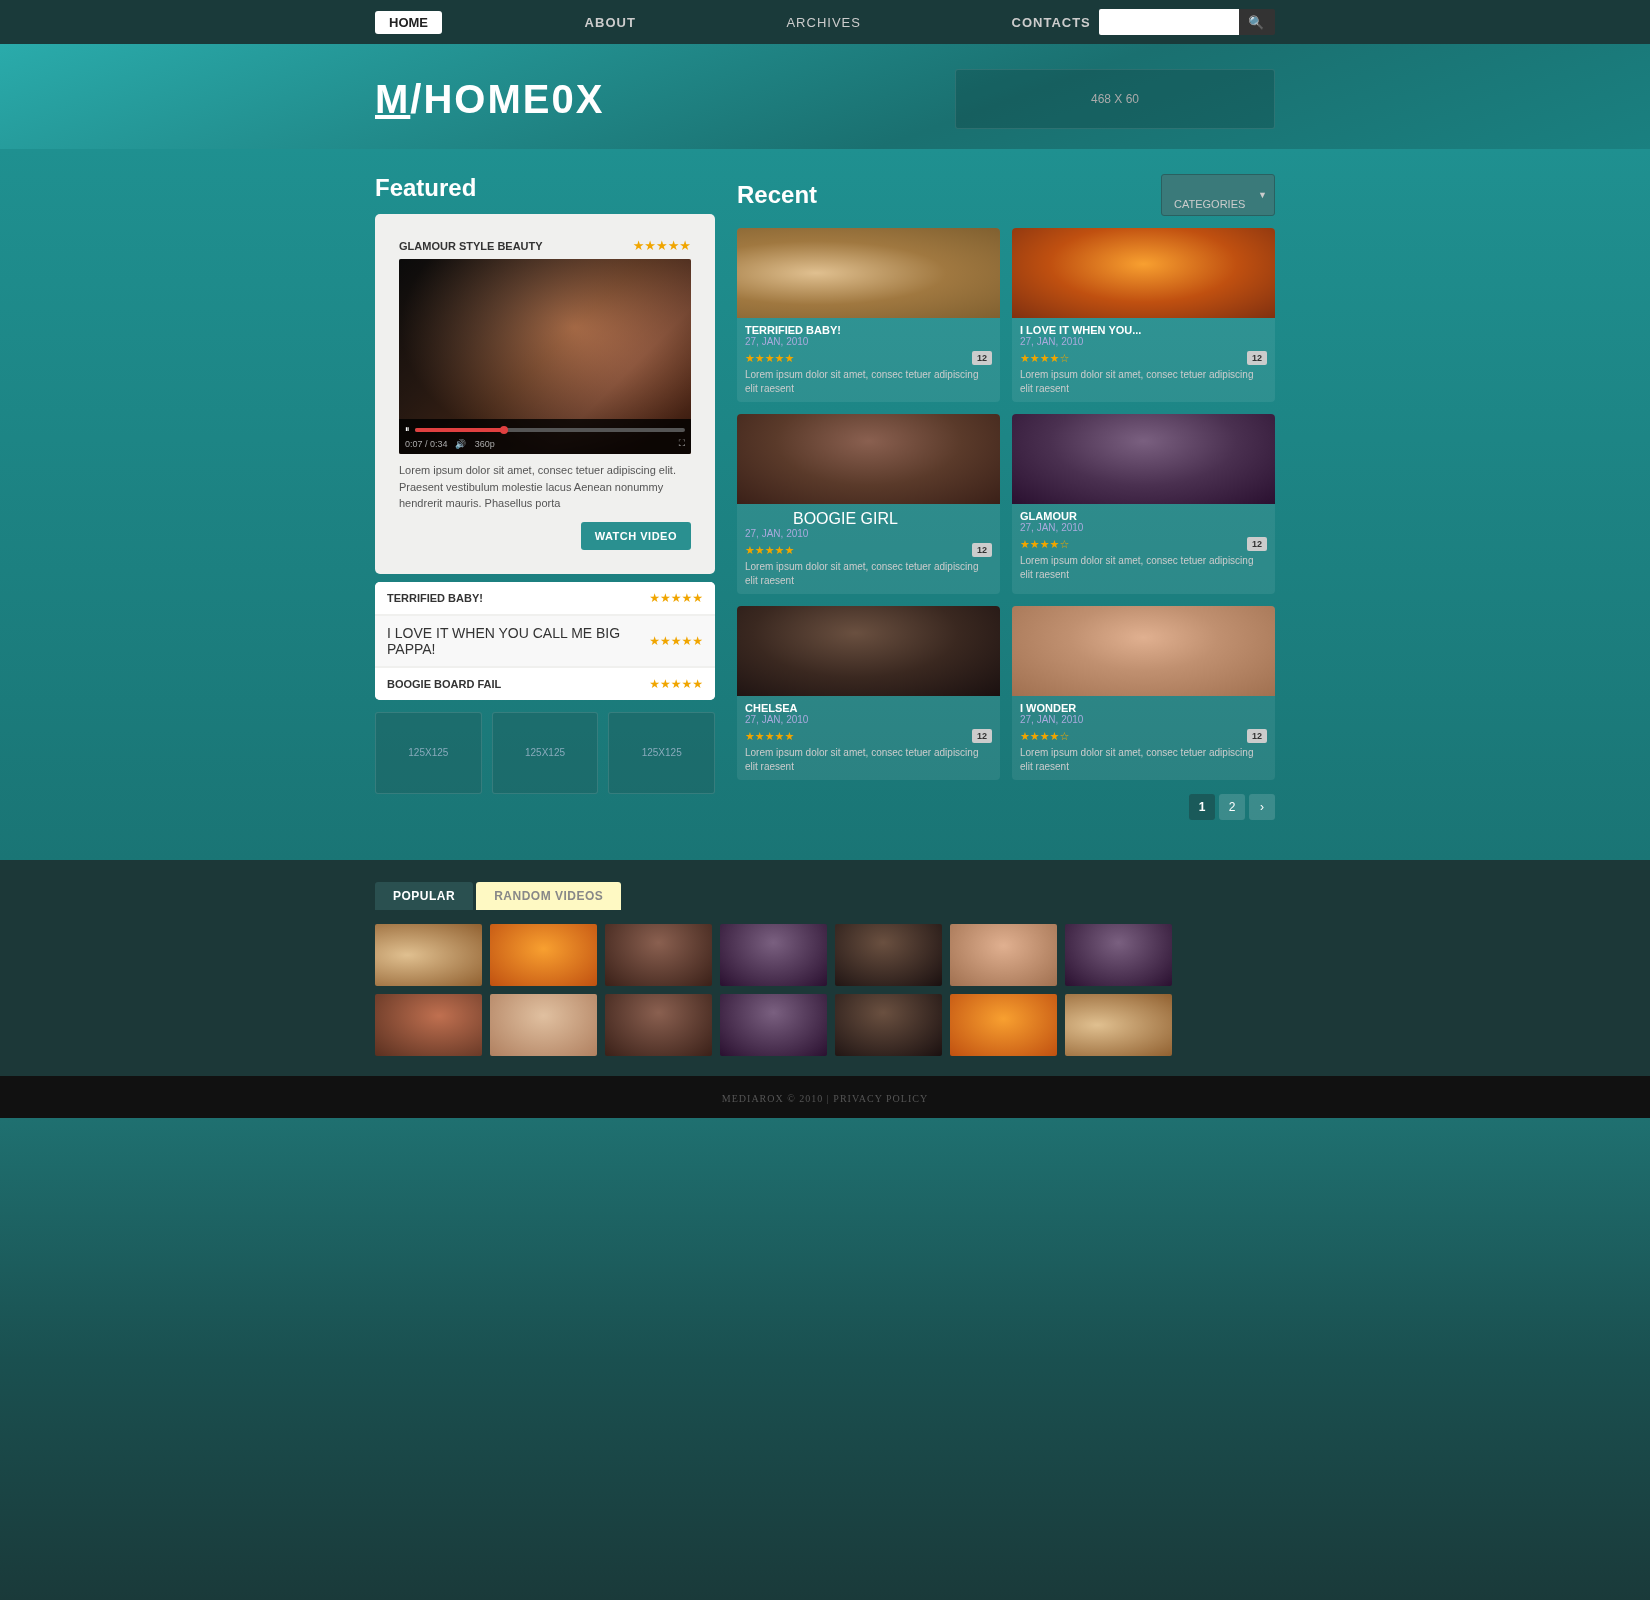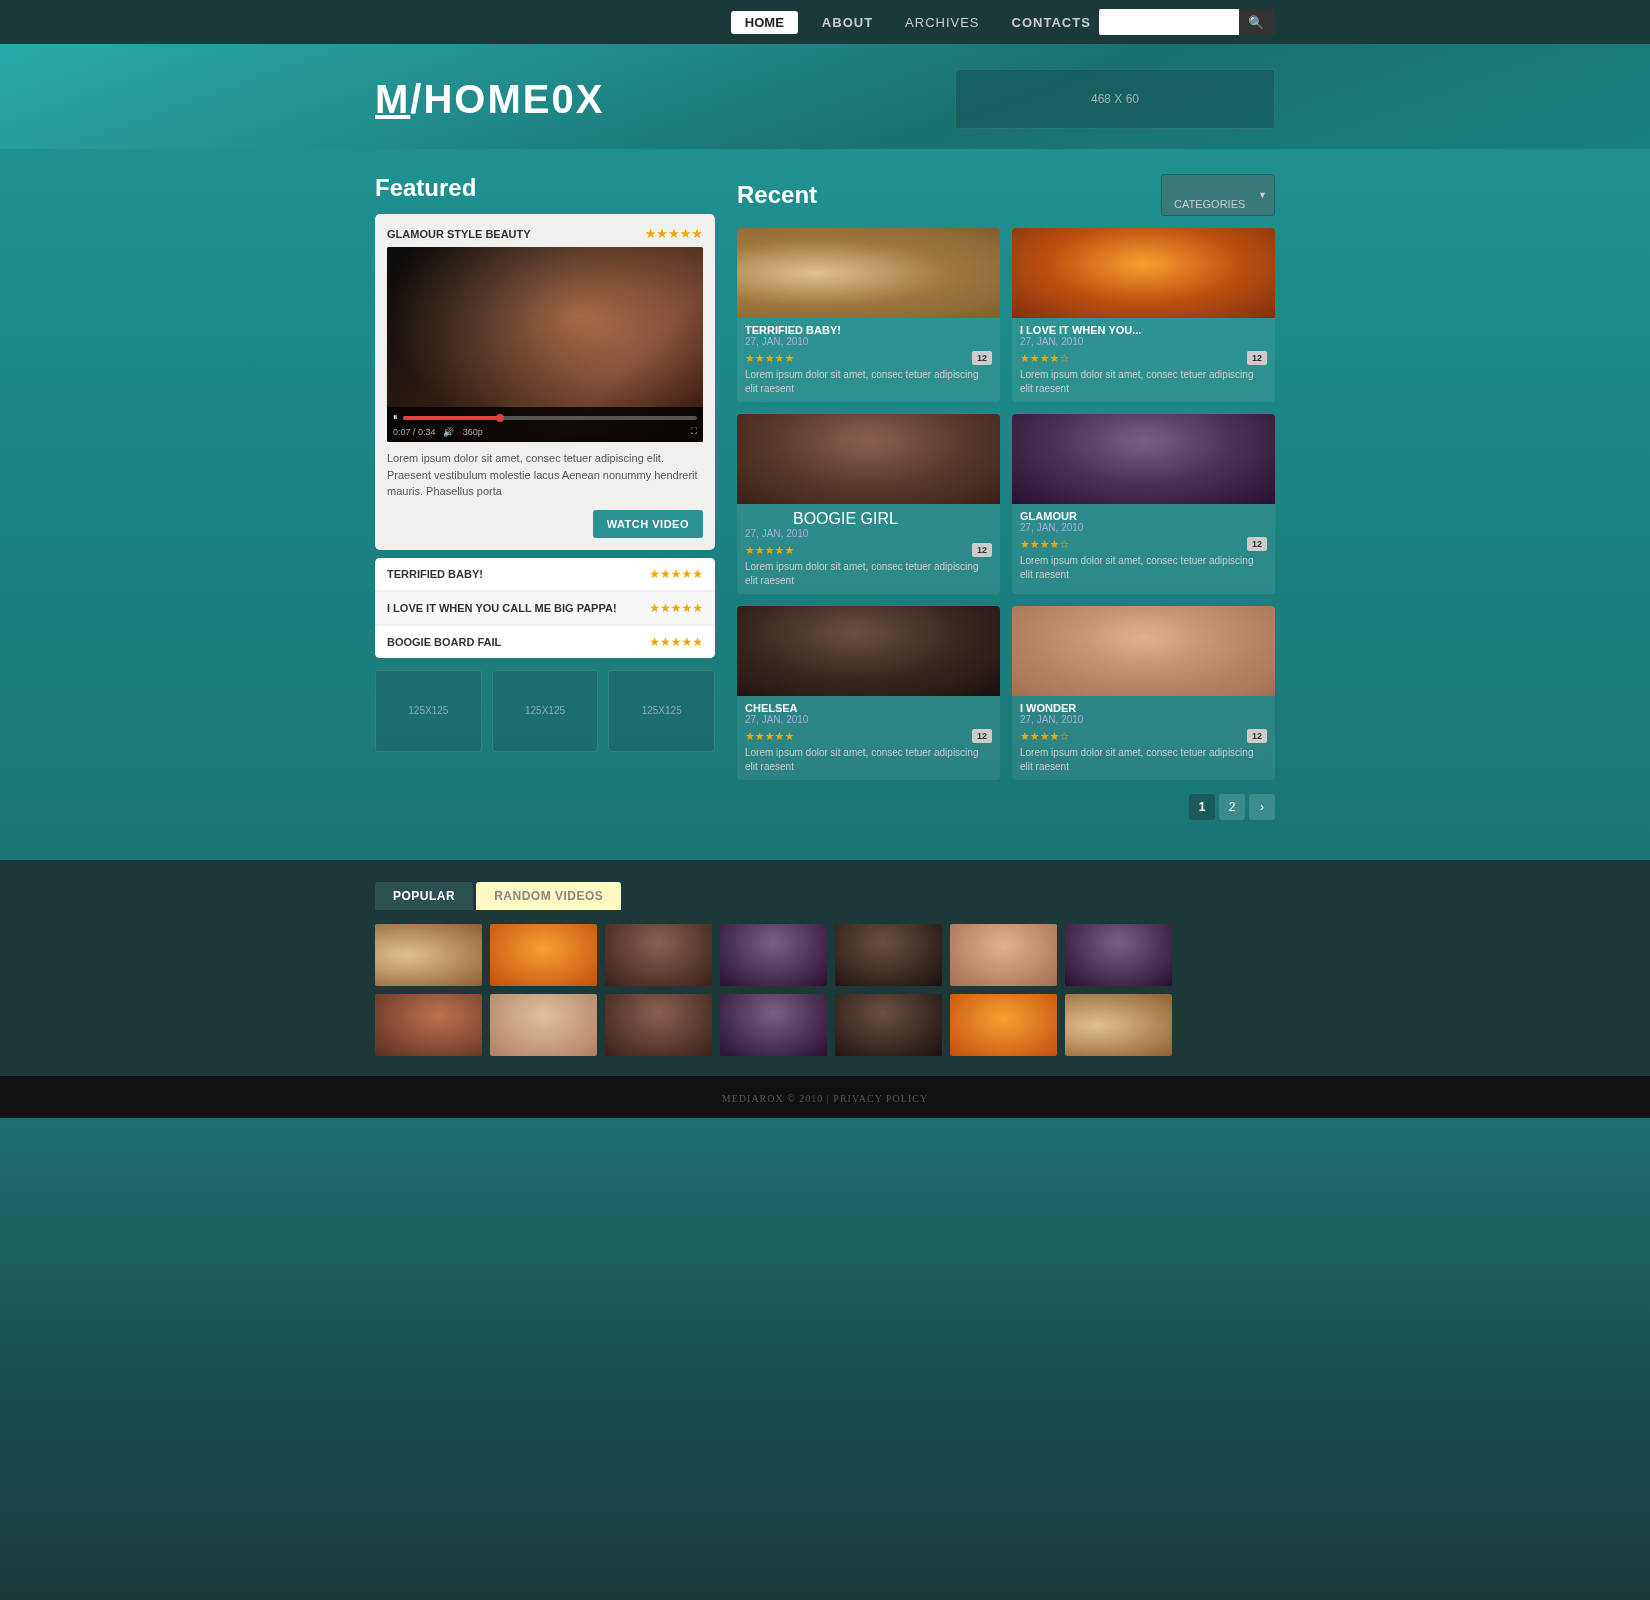--- a/index.html
+++ b/index.html
@@ -13,21 +13,21 @@
 
     .clearfix::after { content: ''; display: block; clear: both; }
   </style>
 </head>
 <body>
 
 <div class="page-wrapper">
 
   <div style="background:#1a3a3a; height:44px; display:flex; align-items:center;">
     <div style="width:1650px; margin:0 auto; display:flex; align-items:center; padding:0 375px;">
-      <div style="display:flex; gap:16px; flex:1; justify-content:flex-end;">
+      <div style="display:flex; gap:30px; flex:1; justify-content:space-between;">
         <div style="background:#fff; color:#222; padding:4px 14px; border-radius:3px; font-size:13px; font-weight:bold; cursor:pointer;">
           <span>HOME</span>
         </div>
         <div style="color:#ccc; font-size:13px; font-weight:bold; cursor:pointer; padding:4px 8px; text-transform:uppercase; letter-spacing:1px;">
           <span>ABOUT</span>
         </div>
         <div style="color:#ccc; font-size:13px; font-weight:normal; cursor:pointer; padding:4px 8px; text-transform:uppercase; letter-spacing:1px;">
           <span>ARCHIVES</span>
         </div>
         <div style="color:#ccc; font-size:13px; font-weight:bold; cursor:pointer; padding:4px 8px; text-transform:uppercase; letter-spacing:1px;">
@@ -51,21 +51,21 @@
       </div>
     </div>
   </div>
 
   <div style="background: linear-gradient(180deg, #1f9090 0%, #1a7575 100%); padding:25px 0 40px; min-height:600px;">
     <div style="width:900px; margin:0 auto; display:flex; gap:22px;">
 
       <div style="flex:0 0 340px;">
         <h2 style="color:#fff; font-size:24px; font-weight:bold; margin-bottom:12px;">Featured</h2>
 
-        <div style="background:#f0f0ee; border-radius:5px; padding:12px; margin-bottom:8px;">
+        <div style="background:#f0f0ee; border-radius:5px; padding:24px; margin-bottom:8px;">
           <div style="display:flex; justify-content:space-between; align-items:center; margin-bottom:6px;">
             <span style="font-size:11px; font-weight:bold; color:#333; text-transform:uppercase;">GLAMOUR STYLE BEAUTY</span>
             <span style="color:#f0a500; font-size:13px;">★★★★★</span>
           </div>
 
           <div style="position:relative; width:100%; height:195px; background:#2a2a2a; border-radius:2px; overflow:hidden;">
 
             <div style="width:100%; height:100%; background: linear-gradient(135deg, #1a1a1a 0%, #5a3a2a 30%, #8a5030 50%, #c07050 70%, #9a4a2a 90%);"></div>
 
             <div style="position:absolute; inset:0; background:radial-gradient(ellipse at 60% 35%, rgba(200,140,100,0.4) 0%, rgba(0,0,0,0.6) 70%);"></div>
@@ -93,21 +93,21 @@
           </div>
           <div style="clear:both;"></div>
         </div>
 
         <div style="background:#f0f0ee; border-radius:5px; overflow:hidden;">
           <div style="background:#fff; padding:9px 12px; margin-bottom:2px; display:flex; justify-content:space-between; align-items:center; cursor:pointer;">
             <span style="font-size:11px; font-weight:bold; color:#333; text-transform:uppercase;">TERRIFIED BABY!</span>
             <span style="color:#f0a500; font-size:12px;">★★★★★</span>
           </div>
           <div style="background:#f8f8f8; padding:9px 12px; margin-bottom:2px; display:flex; justify-content:space-between; align-items:center; cursor:pointer;">
-            <span style="font-size:11px; font-weight:bold; color:#333; text-transform:uppercase;">I LOVE IT WHEN YOU CALL ME BIG PAPPA!</span>
+            <span style="font-size:14px; font-weight:normal; color:#333; text-transform:uppercase;">I LOVE IT WHEN YOU CALL ME BIG PAPPA!</span>
             <span style="color:#f0a500; font-size:12px;">★★★★★</span>
           </div>
           <div style="background:#fff; padding:9px 12px; display:flex; justify-content:space-between; align-items:center; cursor:pointer;">
             <span style="font-size:11px; font-weight:bold; color:#333; text-transform:uppercase;">BOOGIE BOARD FAIL</span>
             <span style="color:#f0a500; font-size:12px;">★★★★★</span>
           </div>
         </div>
 
         <div style="display:flex; gap:10px; margin-top:12px;">
           <div style="flex:1; height:82px; background:rgba(30,90,90,0.4); border:1px solid rgba(255,255,255,0.12); display:flex; align-items:center; justify-content:center; border-radius:3px;">

